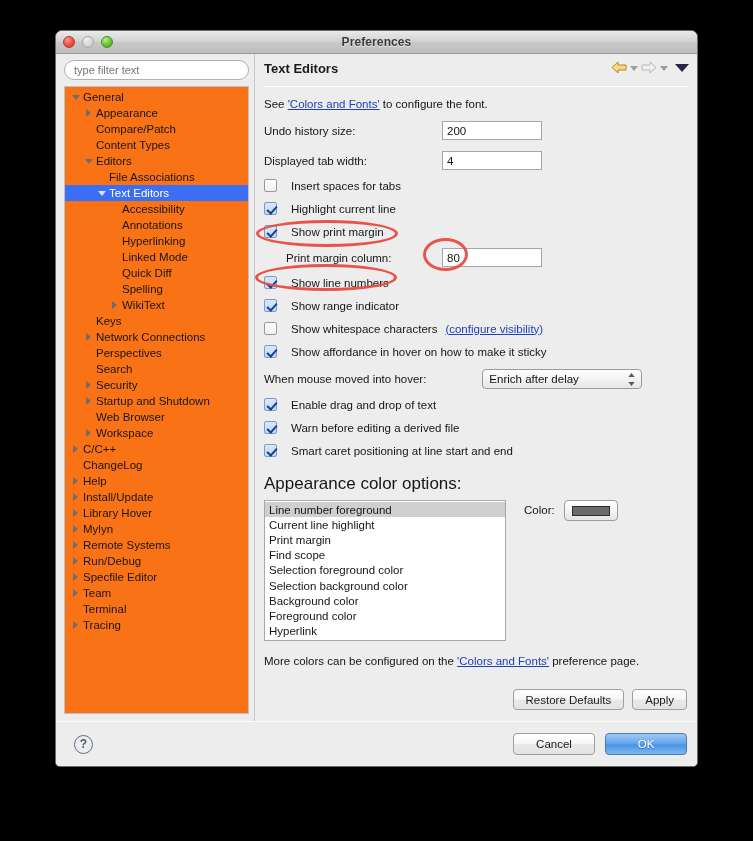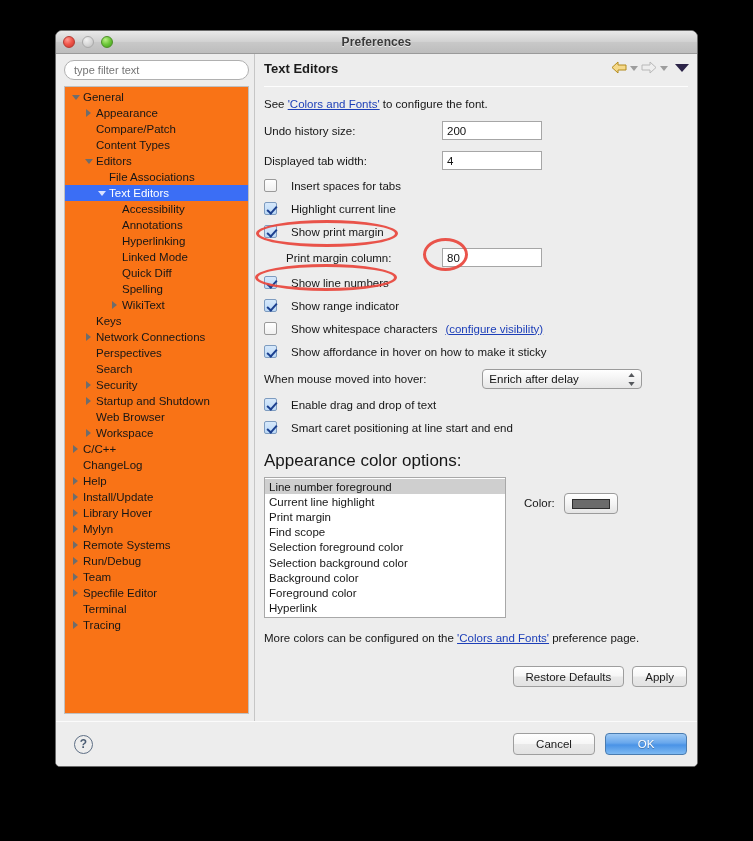--- a/index.html
+++ b/index.html
@@ -278,21 +278,21 @@
   .lb-row {
     height: 15.2px;
     font-size: 11.5px;
     padding-left: 4px;
     color: #161616;
     display: flex; align-items: center;
   }
   .lb-row.sel { background: #cfcfcf; }
   .color-ctl {
     display: flex; align-items: flex-start;
-    margin-left: 18px; margin-top: 16px;
+    margin-left: 18px; margin-top: 0;
   }
   .color-label { font-size: 11.5px; margin-right: 9px; line-height: 20px; }
   .color-btn {
     width: 54px; height: 21px;
     border: 1px solid #9b9b9b;
     border-radius: 4px;
     background: linear-gradient(to bottom, #ffffff 0%, #f4f4f4 50%, #e4e4e4 100%);
     display: flex; align-items: center; justify-content: center;
   }
   .color-swatch {
@@ -502,25 +502,25 @@
             <div class="tree-row" style="padding-left: 6px;">
               <span class="twisty closed"></span>
               <span class="tree-label">Remote Systems</span>
             </div>
             <div class="tree-row" style="padding-left: 6px;">
               <span class="twisty closed"></span>
               <span class="tree-label">Run/Debug</span>
             </div>
             <div class="tree-row" style="padding-left: 6px;">
               <span class="twisty closed"></span>
+              <span class="tree-label">Specfile Editor</span>
+            </div>
+            <div class="tree-row" style="padding-left: 6px;">
+              <span class="twisty closed"></span>
               <span class="tree-label">Team</span>
-            </div>
-            <div class="tree-row" style="padding-left: 6px;">
-              <span class="twisty closed"></span>
-              <span class="tree-label">Specfile Editor</span>
             </div>
             <div class="tree-row" style="padding-left: 6px;">
               <span class="twisty"></span>
               <span class="tree-label">Terminal</span>
             </div>
             <div class="tree-row" style="padding-left: 6px;">
               <span class="twisty closed"></span>
               <span class="tree-label">Tracing</span>
             </div>
           </div>
@@ -613,20 +613,24 @@
               </span>
             </div>
           </div>
 
           <div class="cb-row">
             <span class="cbox on"></span>
             <span class="cb-label">Enable drag and drop of text</span>
           </div>
           <div class="cb-row">
             <span class="cbox on"></span>
+            <span class="cb-label">Warn before editing a derived file</span>
+          </div>
+          <div class="cb-row">
+            <span class="cbox on"></span>
             <span class="cb-label">Smart caret positioning at line start and end</span>
           </div>
 
           <div class="section-label">Appearance color options:</div>
           <div class="color-area">
             <div class="listbox" id="colorlist">
                 <div class="lb-row sel">
                   <span>Line number foreground</span>
                 </div>
                 <div class="lb-row">

